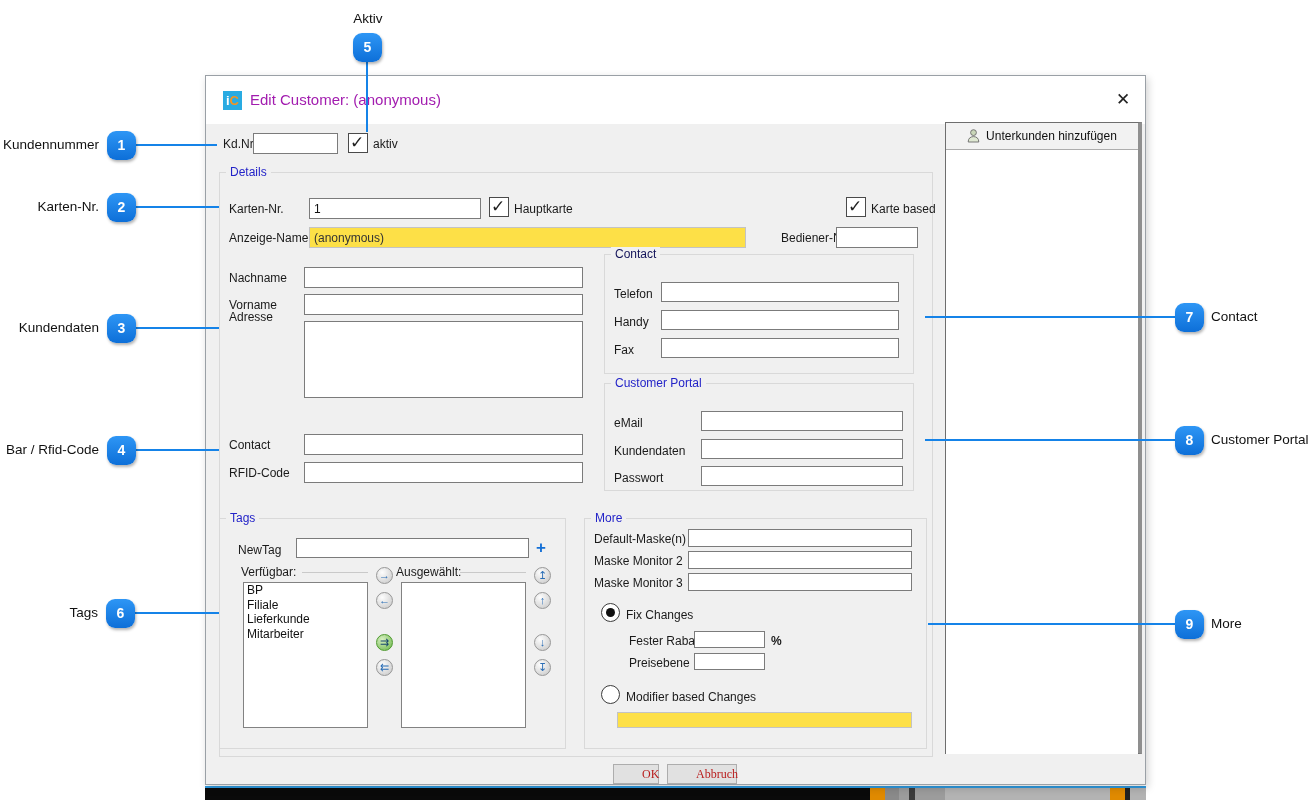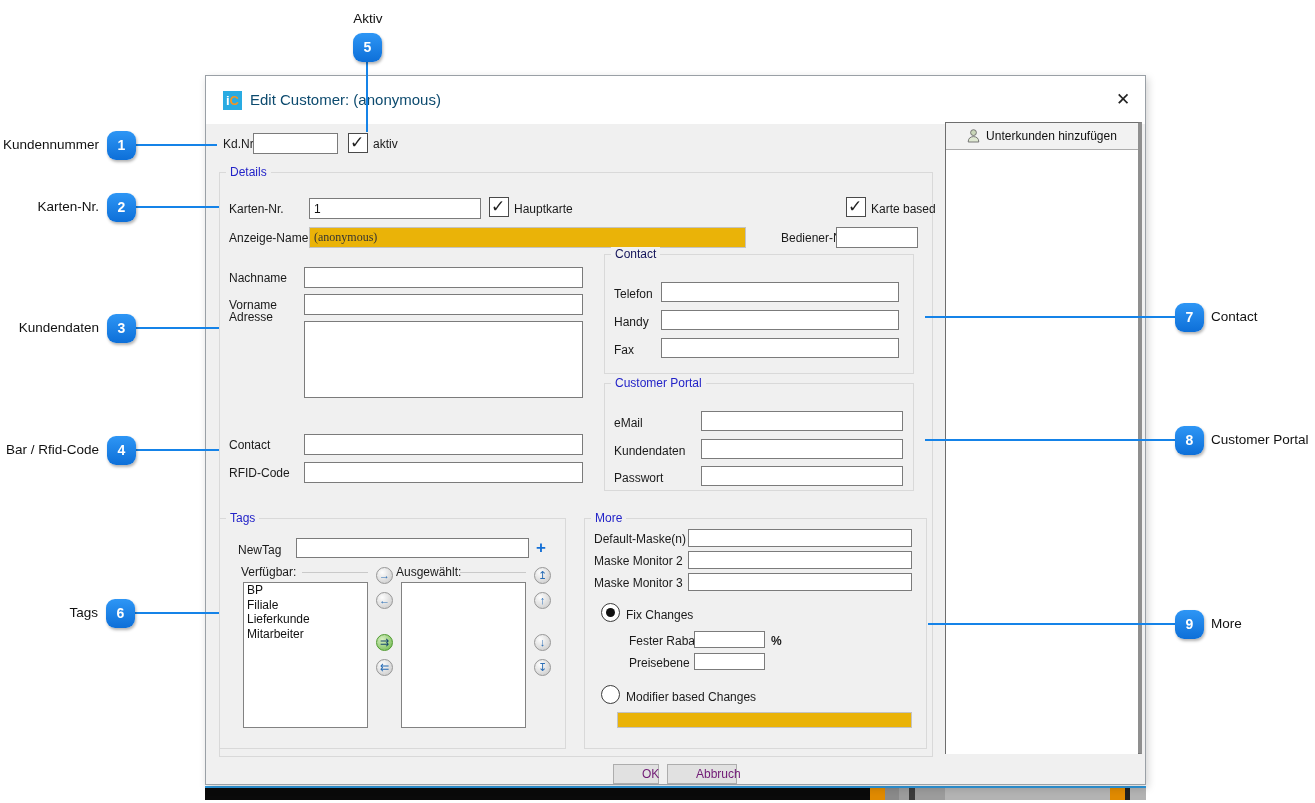--- a/index.html
+++ b/index.html
@@ -7,28 +7,28 @@
   body { font-family:"Liberation Sans", sans-serif; background:#ffffff; position:relative; overflow:hidden; }
   #stage { position:absolute; inset:0; }
 
   
   .dialog { position:absolute; left:205px; top:75px; width:941px; height:710px;
             background:#f0f0f0; border:1px solid #9aa0a6; box-shadow:2px 3px 8px rgba(0,0,0,0.18); z-index:1; }
   .titlebar { position:absolute; left:0; top:0; width:100%; height:48px; background:#ffffff; }
   .app-icon { position:absolute; left:17px; top:15px; width:19px; height:19px; background:#29abe2;
               color:#fff; font-weight:bold; font-size:13px; line-height:19px; text-align:center; letter-spacing:0; }
   .app-icon .c2 { color:#f7931e; }
-  .title-text { position:absolute; left:44px; top:15px; font-size:15px; color:#0c4a6e; white-space:nowrap; }
+  .title-text { position:absolute; left:44px; top:15px; font-size:15px; color:#a21caf; white-space:nowrap; }
   .close-x { position:absolute; left:905px; top:12px; width:24px; height:24px; font-size:17px; color:#222;
              text-align:center; line-height:24px; cursor:pointer; font-weight:300; }
 
   .lbl { position:absolute; font-size:12px; color:#1a1a1a; white-space:nowrap; }
   .inp { position:absolute; background:#fff; border:1px solid #7b7b7b; font-family:"Liberation Sans",sans-serif;
          font-size:12px; padding:1px 4px; color:#111; }
-  .inp.dis { background:#eab308; border-color:#c3c3c3; color:#333;font-family:Liberation Serif, serif; }
+  .inp.dis { background:#fde047; border-color:#c3c3c3; color:#333; }
   textarea.inp { resize:none; }
 
   .grp { position:absolute; border:1px solid #d9d9d9; }
   .grp-label { position:absolute; top:-8px; left:6px; background:#f0f0f0; padding:0 4px; font-size:12px;
                color:#2323c8; white-space:nowrap; }
   .grp-label.navy { color:#14145a; }
 
   .cb { position:absolute; width:20px; height:20px; background:#fff; border:1px solid #4a4a4a; cursor:pointer; }
   .cb .tick { position:absolute; left:1px; top:-2px; font-size:17px; color:#222; }
 
@@ -40,21 +40,21 @@
 
   .sep-line { position:absolute; height:1px; background:#c9c9c9; }
 
   .circle-btn { position:absolute; width:17px; height:17px; border-radius:50%;
                 background:radial-gradient(circle at 35% 30%, #fdfdfd, #c6c6c6); border:1px solid #979797;
                 color:#2a6db5; font-size:11px; line-height:15px; text-align:center; cursor:pointer; }
   .circle-btn.green { background:radial-gradient(circle at 35% 30%, #d8f0c2, #69b447); border-color:#4e9a2e; color:#17486e; }
   .plus-btn { position:absolute; color:#1570d6; font-size:17px; font-weight:bold; cursor:pointer; line-height:17px; }
 
   .btn { position:absolute; background:#e1e1e1; border:1px solid #adadad; font-size:12px;
-         font-family:Liberation Sans, sans-serif; cursor:pointer; color:#701a75;padding-left:28px; }
+         font-family:Liberation Serif, serif; cursor:pointer; color:#b91c1c;padding-left:28px; }
 
   
   .side-panel { position:absolute; left:739px; top:46px; width:197px; height:632px;
                 border:1px solid #6e6e6e; border-right:4px solid #8f8f8f; background:#fff; }
   .side-head { position:absolute; left:0; top:0; width:100%; height:27px; background:#f2f2f2;
                border-bottom:1px solid #adadad; display:flex; align-items:center; justify-content:center;
                gap:6px; font-size:12px; color:#111; cursor:pointer; }
   .side-list { position:absolute; left:0; top:27px; width:100%; height:604px; background:#fff; }
 
   

